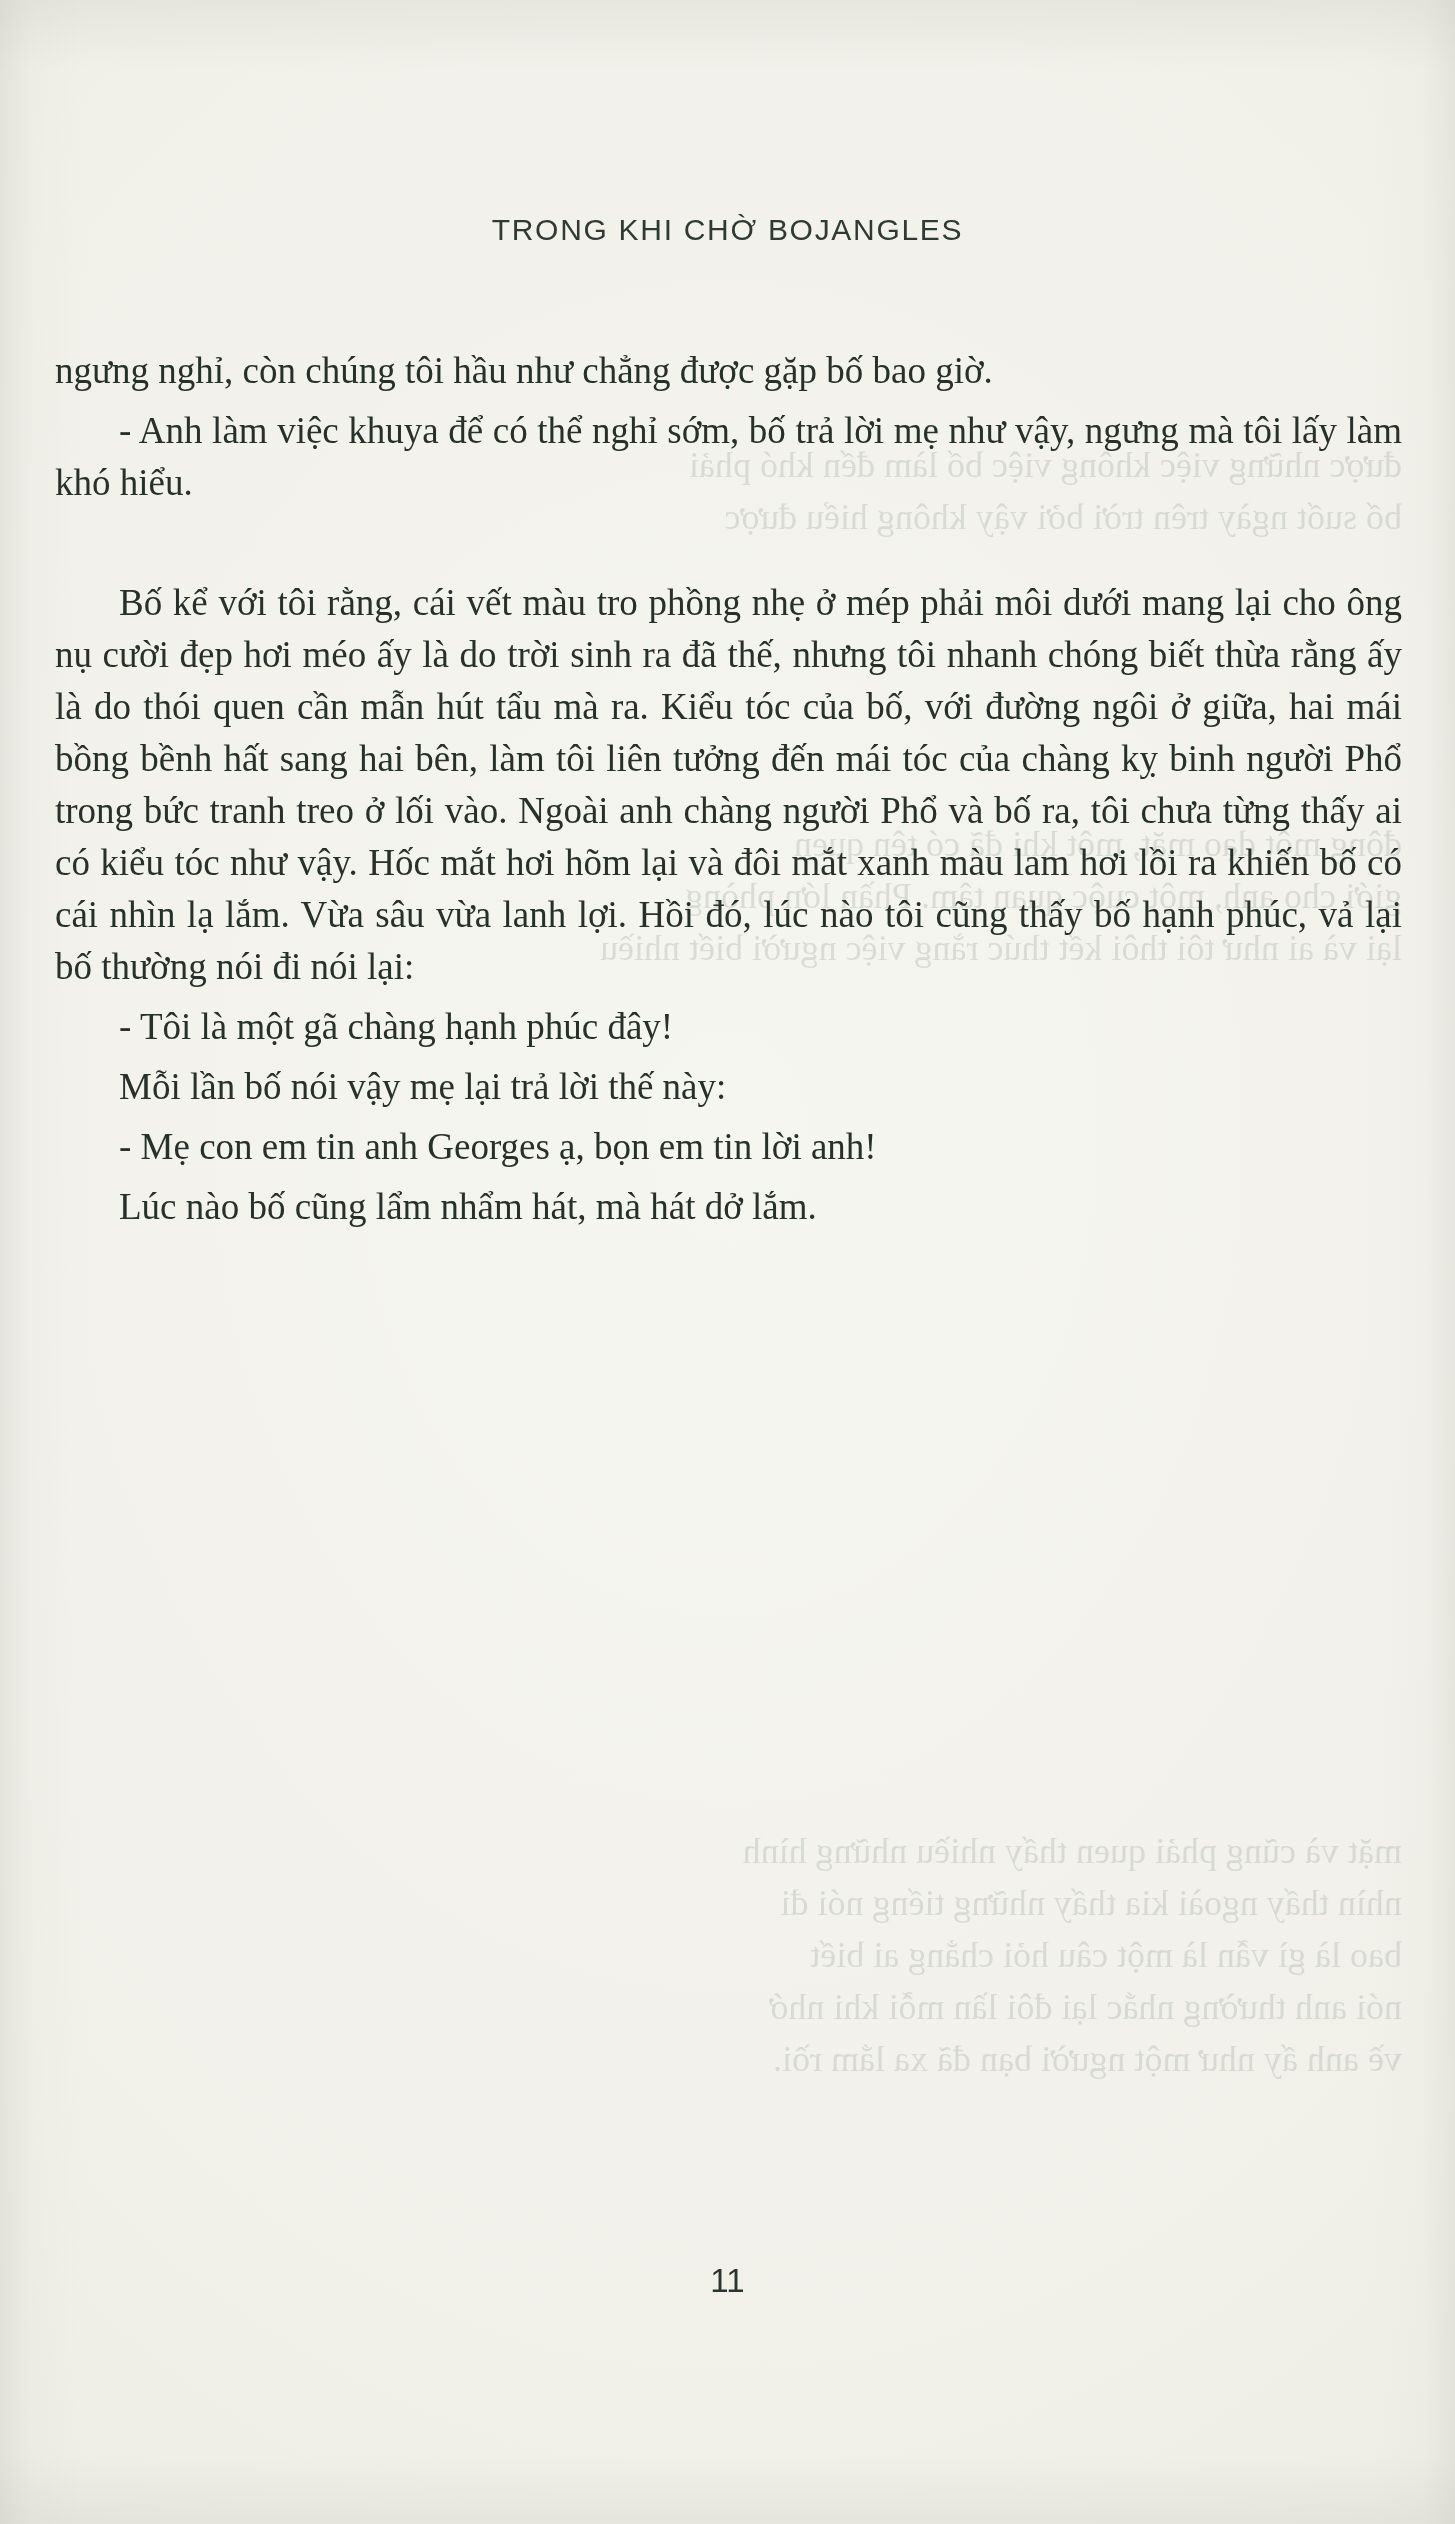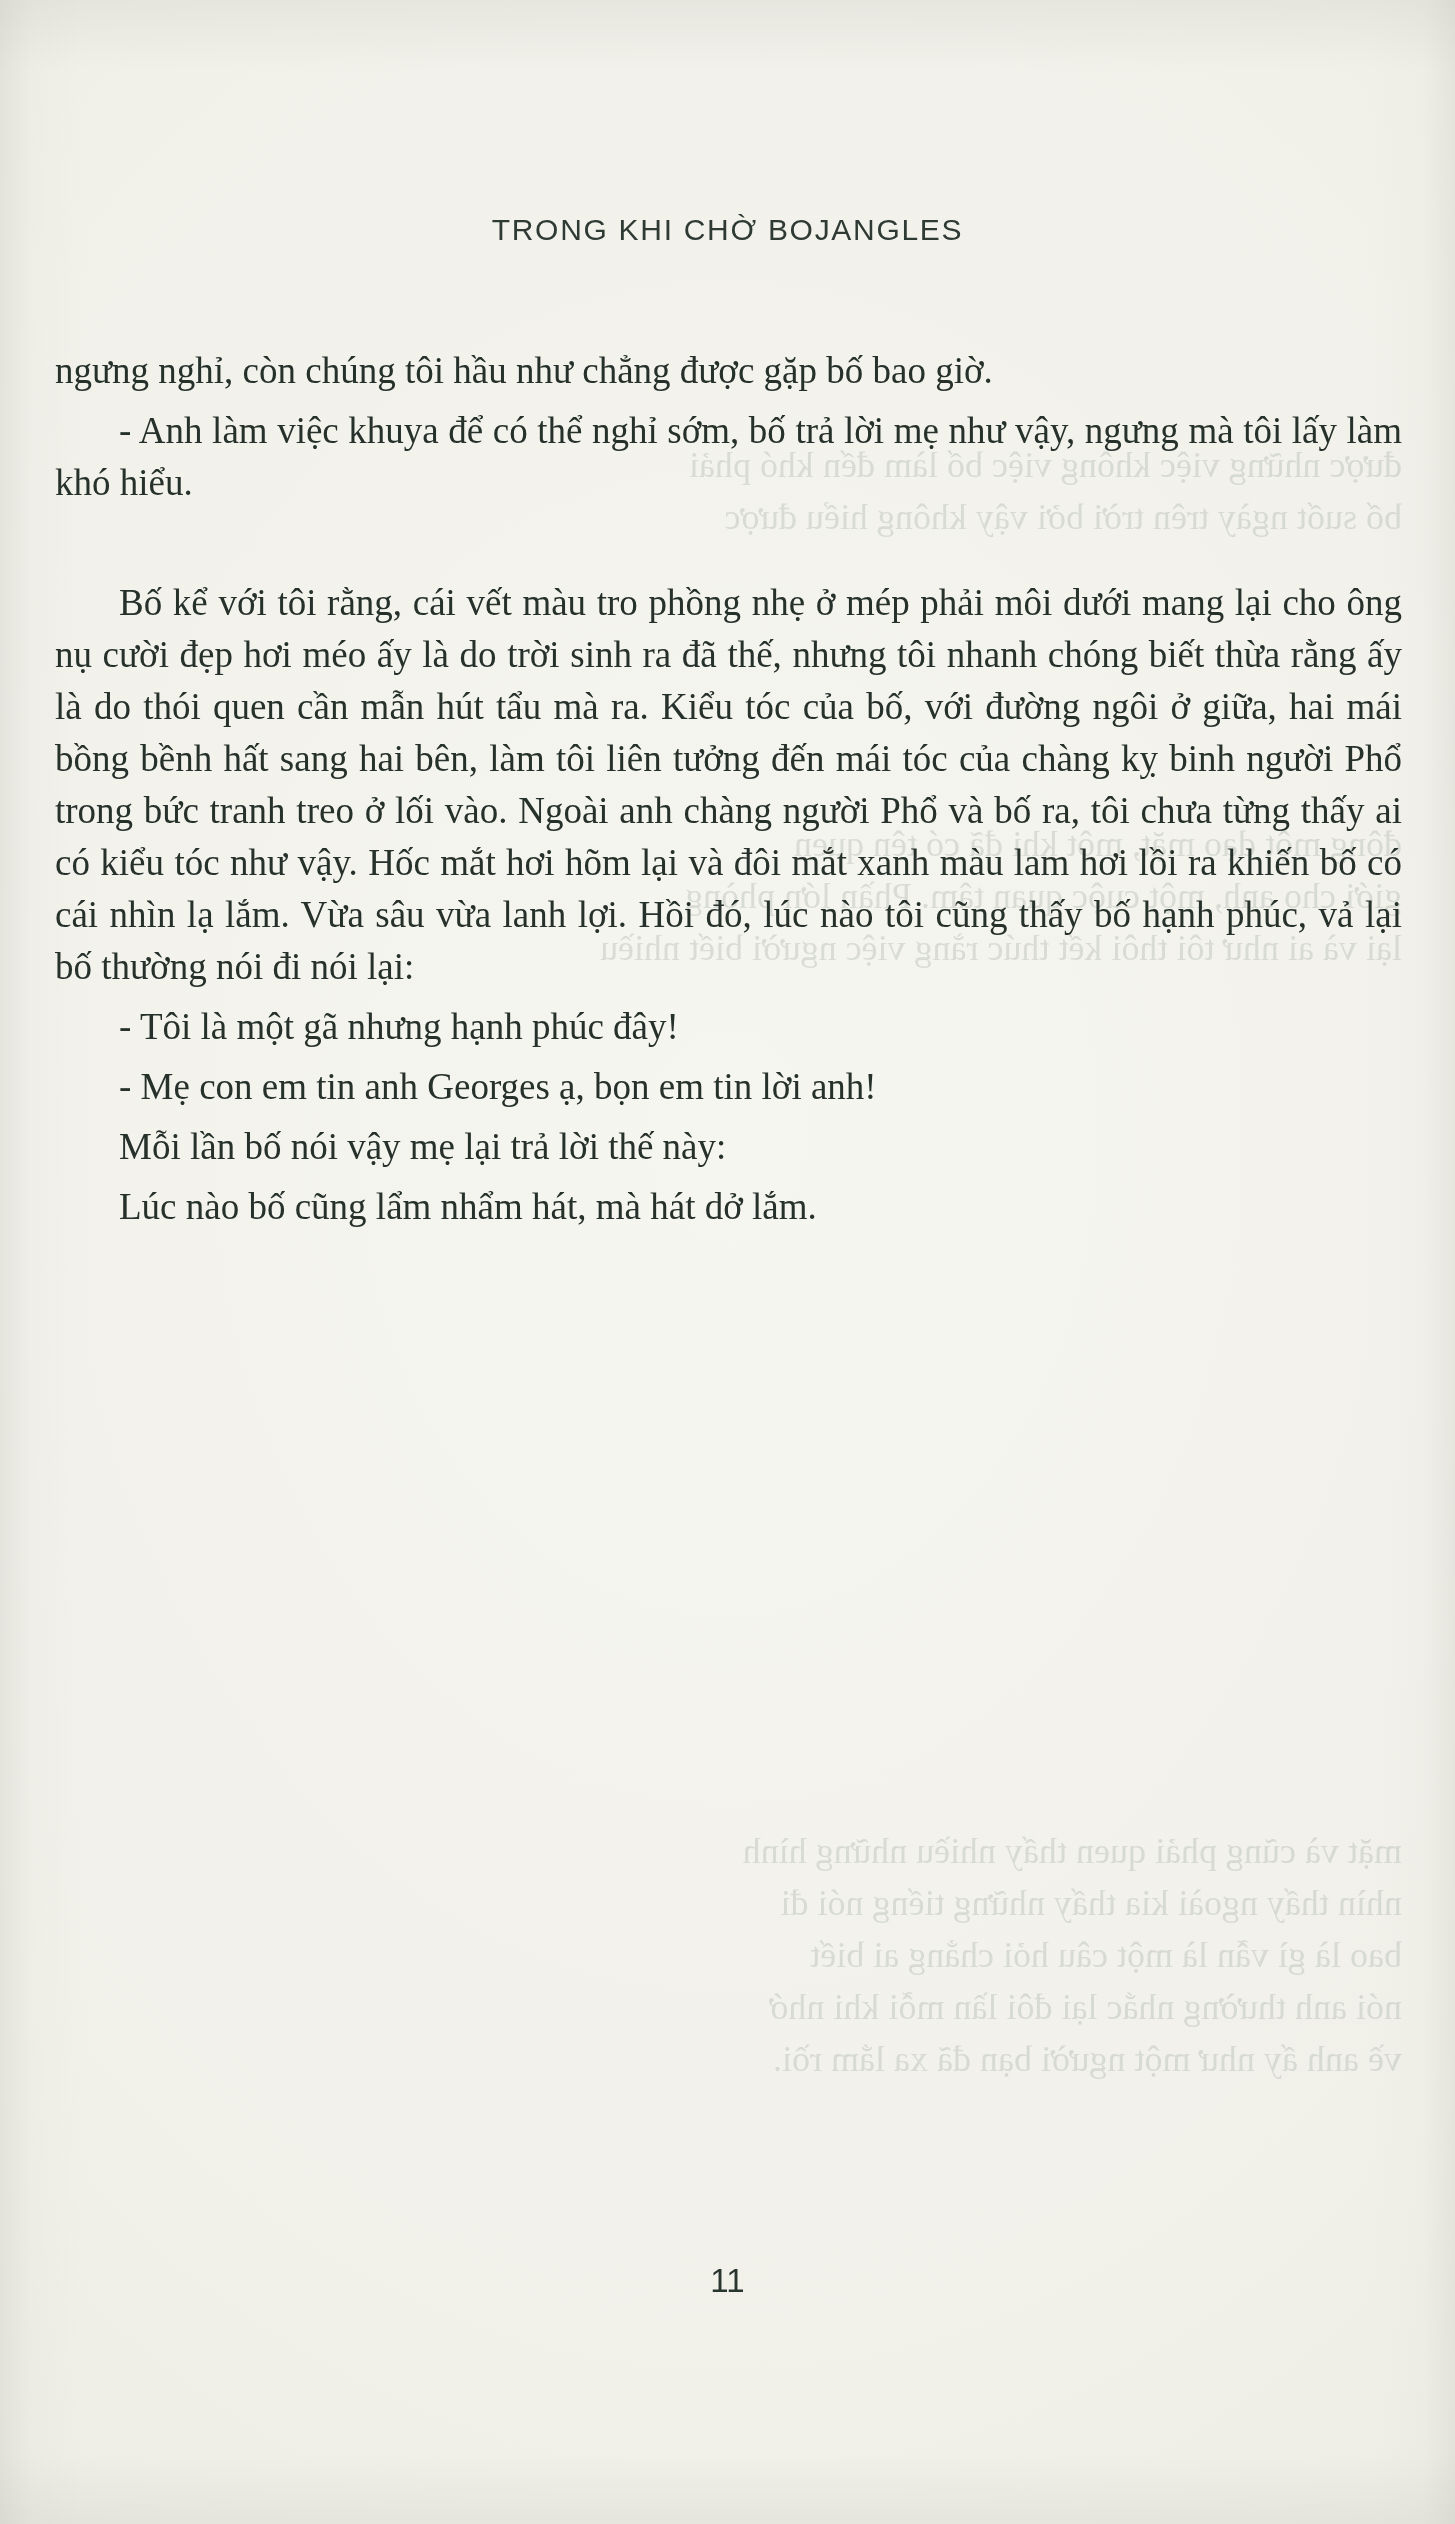--- a/index.html
+++ b/index.html
@@ -127,23 +127,23 @@
 
   <div class="content">
 
     <div class="running-head">TRONG KHI CHỜ BOJANGLES</div>
 
     <div class="body-text">
       <p>ngưng nghỉ, còn chúng tôi hầu như chẳng được gặp bố bao giờ.</p>
       <p class="indent">- Anh làm việc khuya để có thể nghỉ sớm, bố trả lời mẹ như vậy, ngưng mà tôi lấy làm khó hiểu.</p>
       <div class="gap"></div>
       <p class="indent">Bố kể với tôi rằng, cái vết màu tro phồng nhẹ ở mép phải môi dưới mang lại cho ông nụ cười đẹp hơi méo ấy là do trời sinh ra đã thế, nhưng tôi nhanh chóng biết thừa rằng ấy là do thói quen cần mẫn hút tẩu mà ra. Kiểu tóc của bố, với đường ngôi ở giữa, hai mái bồng bềnh hất sang hai bên, làm tôi liên tưởng đến mái tóc của chàng kỵ binh người Phổ trong bức tranh treo ở lối vào. Ngoài anh chàng người Phổ và bố ra, tôi chưa từng thấy ai có kiểu tóc như vậy. Hốc mắt hơi hõm lại và đôi mắt xanh màu lam hơi lồi ra khiến bố có cái nhìn lạ lắm. Vừa sâu vừa lanh lợi. Hồi đó, lúc nào tôi cũng thấy bố hạnh phúc, vả lại bố thường nói đi nói lại:</p>
-      <p class="indent">- Tôi là một gã nhưng hạnh phúc đây!</p>
+      <p class="indent">- Tôi là một gã chàng hạnh phúc đây!</p>
+      <p class="indent">Mỗi lần bố nói vậy mẹ lại trả lời thế này:</p>
       <p class="indent">- Mẹ con em tin anh Georges ạ, bọn em tin lời anh!</p>
-      <p class="indent">Mỗi lần bố nói vậy mẹ lại trả lời thế này:</p>
       <p class="indent">Lúc nào bố cũng lẩm nhẩm hát, mà hát dở lắm.</p>
     </div>
 
     <div class="folio">11</div>
 
   </div>
 </div>
 
 
 </body></html>

